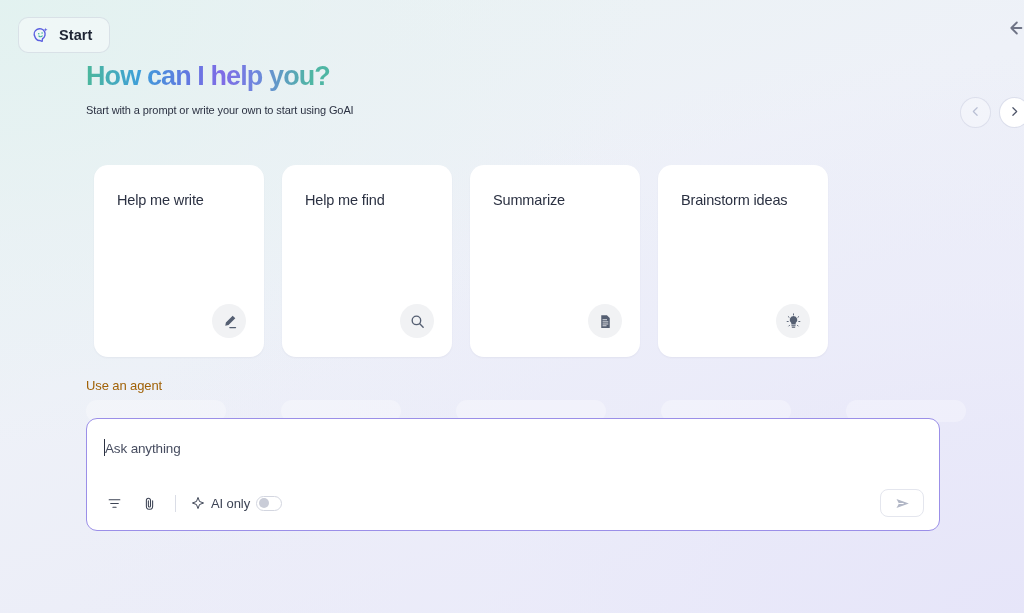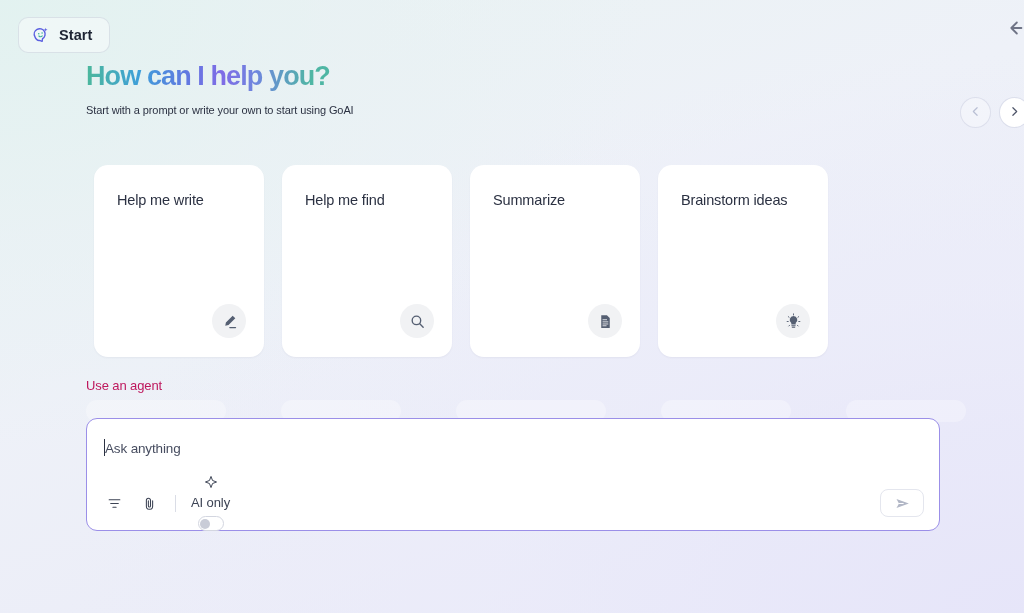--- a/index.html
+++ b/index.html
@@ -80,21 +80,21 @@
     width: 34px; height: 34px; border-radius: 50%;
     background: #f1f2f4;
     display: flex; align-items: center; justify-content: center;
     color: #555f72;
   }
   .card-icon svg { width: 17px; height: 17px; display: block; }
 
   
   .agent-label {
     position: absolute; left: 86px; top: 378px;
-    font-size: 13px; color: #be185d; letter-spacing: -0.1px; text-align: center;
+    font-size: 13px; color: #a16207; letter-spacing: -0.1px; text-align: center;
   }
   .ghost-chips {
     position: absolute; left: 86px; top: 400px;
     width: 890px; height: 22px; display: flex; gap: 55px; overflow: hidden;
   }
   .ghost-chip {
     height: 22px; border-radius: 11px;
     background: rgba(255,255,255,0.30);
     flex: 0 0 auto;
   }
@@ -118,21 +118,21 @@
   .composer-toolbar {
     position: absolute; left: 16px; bottom: 14px;
     display: flex; align-items: center; gap: 13px; height: 26px;
   }
   .tb-icon {
     width: 22px; height: 22px; display: flex; align-items: center;
     justify-content: center; color: #3c4354;
   }
   .tb-icon svg { width: 15px; height: 15px; display: block; }
   .tb-divider { width: 1px; height: 17px; background: #dadde6; margin: 0 2px; }
-  .ai-only-group { display: flex; align-items: center; gap: 6px; flex-direction: column; }
+  .ai-only-group { display: flex; align-items: center; gap: 6px; }
   .ai-only-group .sparkle { width: 14px; height: 14px; color: #3c4354; display:block; }
   .ai-only-label { font-size: 13px; color: #3c4354; letter-spacing: -0.1px; }
   .toggle {
     width: 26px; height: 15px; border-radius: 8px;
     background: #ffffff; border: 1px solid #d3d6e0;
     position: relative;
   }
   .toggle .knob {
     position: absolute; left: 1.5px; top: 1.5px;
     width: 10px; height: 10px; border-radius: 50%; background: #c9ccd7;

